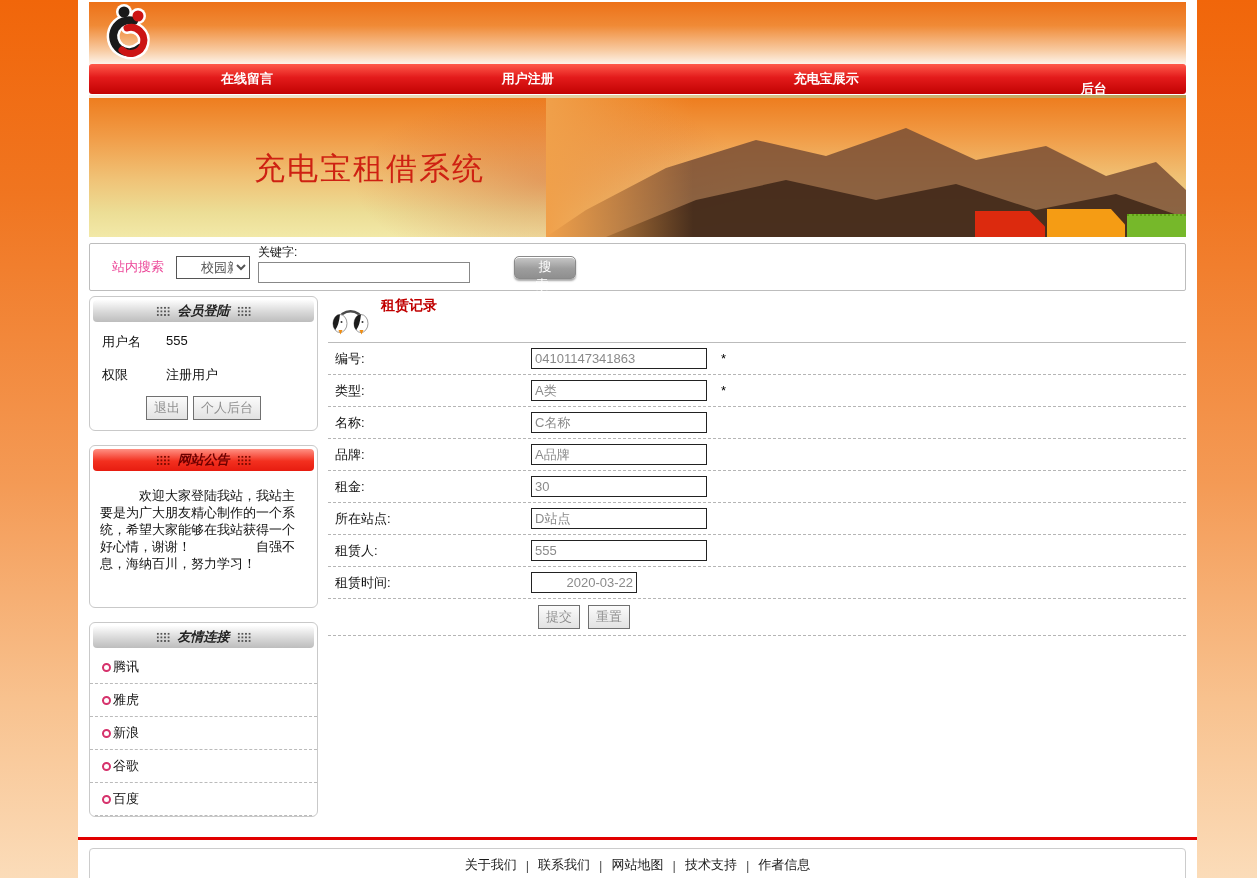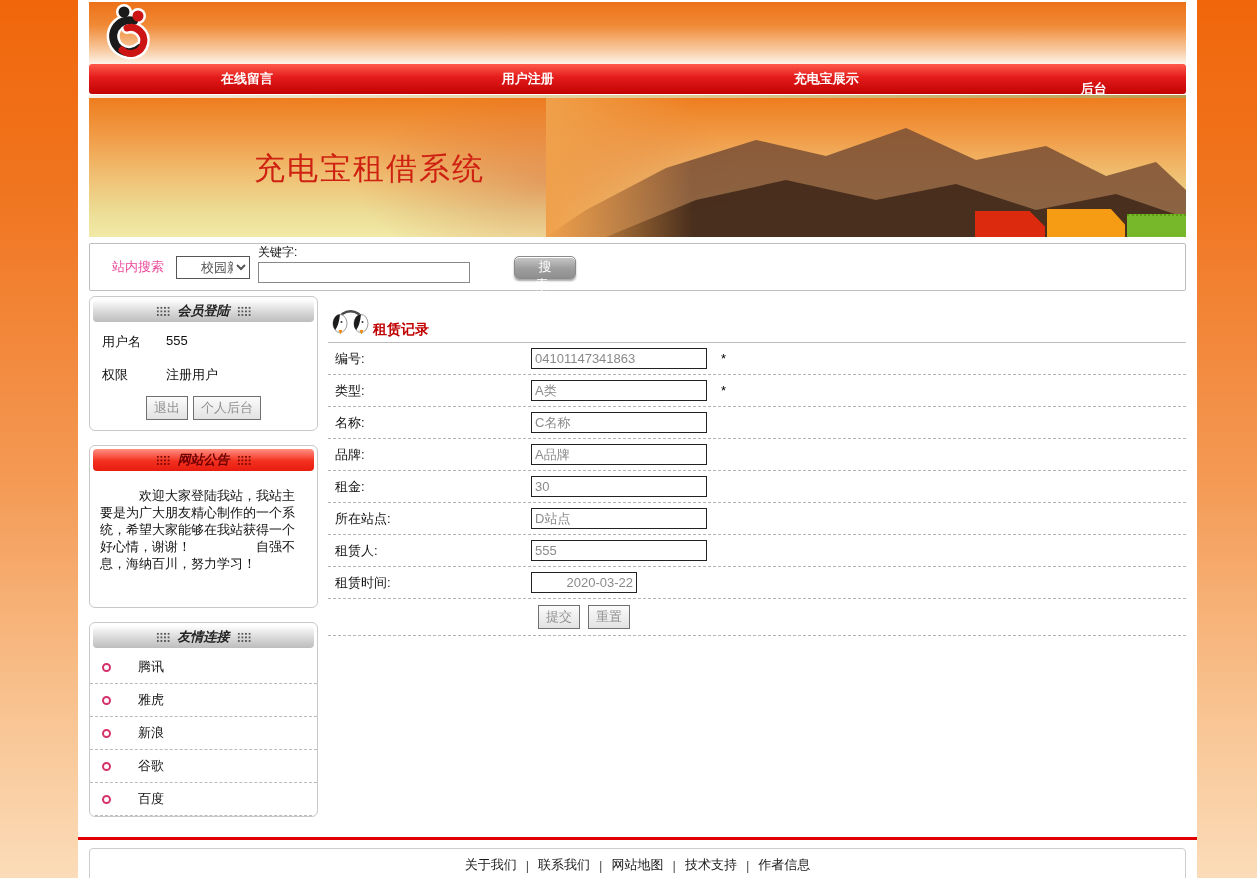--- a/index.html
+++ b/index.html
@@ -63,26 +63,26 @@
   .panel-hd.red .dots{background-image:radial-gradient(#7c0a00 1px, transparent 1.3px);}
 
   .lg-row{display:flex;font-size:13px;color:#111;padding:8px 0 7px 12px;}
   .lg-label{width:64px;}
   .lg-btnrow{display:flex;justify-content:flex-end;gap:5px;padding:5px 56px 10px 0;}
   .bevel-btn{border:1px solid #707070;background:linear-gradient(180deg,#fbfbfb,#e2e2e2);
     color:#8f8f8f;font-size:13px;padding:2px 7px;cursor:pointer;}
 
   .notice-body{padding:13px 10px 16px;font-size:13px;line-height:17px;color:#111;min-height:104px;}
 
-  .link-item{display:flex;align-items:center;gap:27px;padding:7px 0 7px 12px;border-bottom:1px dashed #bbb;font-size:13px;color:#111;cursor:pointer;}
+  .link-item{display:flex;align-items:center;gap:2px;padding:7px 0 7px 12px;border-bottom:1px dashed #bbb;font-size:13px;color:#111;cursor:pointer;}
   .bullet{width:5px;height:5px;border:2px solid #d6336c;border-radius:50%;background:#fff;flex:none;}
 
   
   .main{flex:1;margin-left:10px;}
-  .main-hd{display:flex;align-items:flex-end;gap:4px;padding:1px 0 3px 4px;border-bottom:1px solid #bbb;}
+  .main-hd{display:flex;align-items:flex-start;gap:12px;padding:1px 0 3px 4px;border-bottom:1px solid #bbb;}
   .main-title{color:#c00000;font-weight:bold;font-size:14px;}
   .form-row{display:flex;align-items:center;height:31px;border-bottom:1px dashed #b5b5b5;font-size:13px;color:#111;}
   .form-label{width:203px;padding-left:7px;box-sizing:border-box;flex:none;}
   .form-input{width:168px;height:17px;border:1px solid #222;font-size:13px;color:#8a8a8a;padding:1px 3px;flex:none;}
   .form-input.short{width:98px;text-align:right;}
   .req{margin-left:14px;color:#000;font-size:13px;}
   .btn-row{display:flex;gap:8px;padding:6px 0 6px 210px;border-bottom:1px dashed #b5b5b5;}
 
   
   .footer-line{height:3px;background:#e10000;margin-top:6px;}

